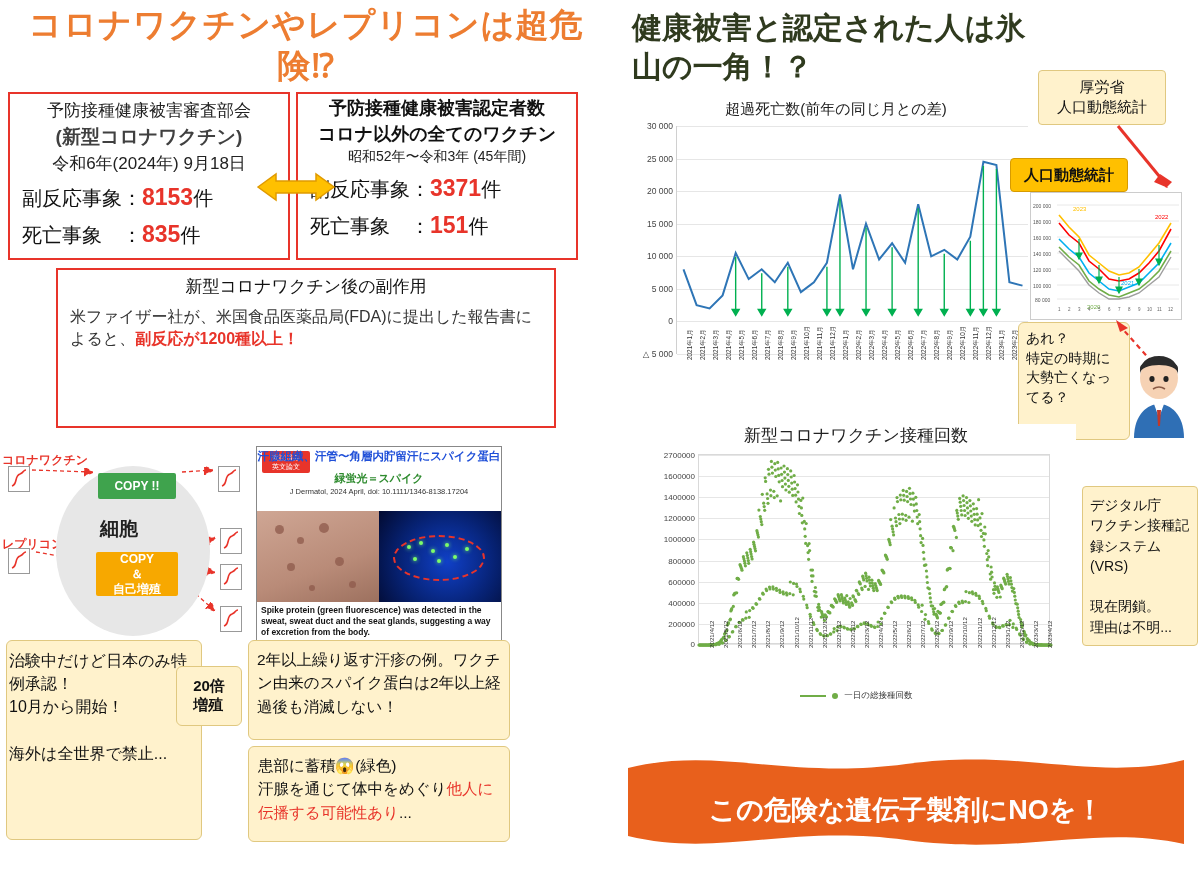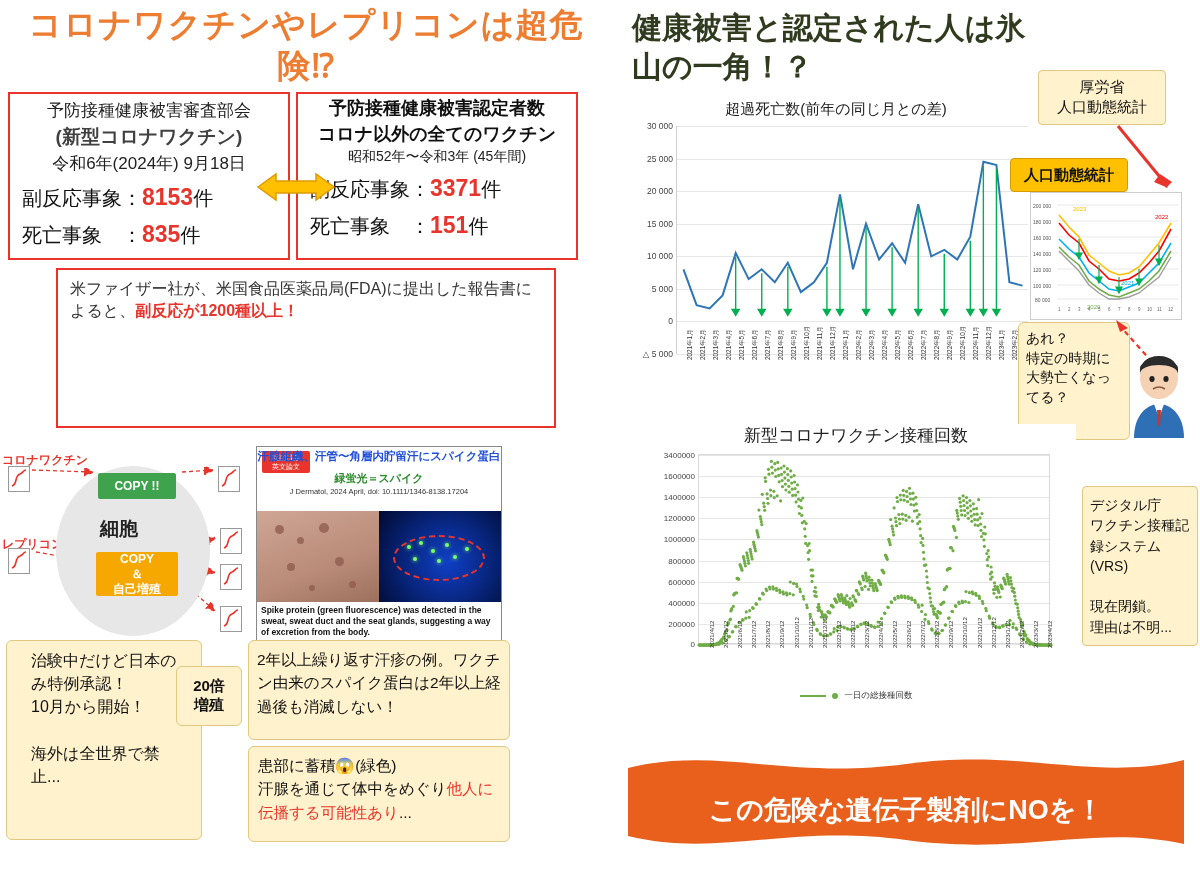--- a/index.html
+++ b/index.html
@@ -86,25 +86,25 @@
   .photo .skinspot { position:absolute; border-radius:50%; background:#8e5a4b; opacity:.75; }
   .photo .fluo { position:absolute; left:122px; top:64px; width:124px; height:92px; background:radial-gradient(circle at 55% 55%, #1040c8 0%, #06206e 60%, #020a30 100%); }
   .photo .fluo-ellipse { position:absolute; left:136px; top:88px; width:92px; height:46px; border:2px dashed #E8342A; border-radius:50%; }
   .photo .dot { position:absolute; width:4px; height:4px; border-radius:50%; background:#7CFC6A; box-shadow:0 0 4px #7CFC6A; }
   .photo .cap { position:absolute; left:0; bottom:0; width:100%; background:#ffffff; color:#111;
       font-size:8.5px; font-weight:bold; line-height:1.3; padding:3px 4px; }
 
   .callout-yellow {
     background:#FFF2CC; border:1px solid #E0C880; border-radius:6px;
   }
-  .callout-a { position:absolute; left:6px; top:640px; width:196px; height:200px; padding:8px 24px;
+  .callout-a { position:absolute; left:6px; top:640px; width:196px; height:200px; padding:8px 2px;
       font-size:16px; color:#111; line-height:1.45; }
   .badge20 { position:absolute; left:176px; top:666px; width:66px; height:60px;
       background:#FFF2CC; border:1px solid #E0C880; border-radius:6px;
-      display:flex; align-items:center; justify-content:center; text-align:center;
+      display:flex; align-items:center; justify-content:center; 
       font-size:15px; font-weight:bold; color:#111; line-height:1.25; }
   .callout-b { position:absolute; left:248px; top:640px; width:262px; height:100px; padding:7px 8px;
       font-size:15.5px; color:#111; line-height:1.5; }
   .callout-c { position:absolute; left:248px; top:746px; width:262px; height:96px; padding:7px 9px;
       font-size:15.5px; color:#111; line-height:1.5; }
   .orange-txt { color:#E8342A; }
 
   
   .right { position:absolute; left:612px; top:0; width:588px; height:869px; }
 
@@ -193,20 +193,21 @@
       </div>
     </div>
 
     <div class="arrow-between">
       <svg width="76" height="30" viewBox="0 0 76 30">
         <polygon points="0,15 18,2 18,9 58,9 58,2 76,15 58,28 58,21 18,21 18,28" fill="#FFC000" stroke="#E09A00" stroke-width="1.5"></polygon>
       </svg>
     </div>
 
     <div class="box-red panelC">
+      <div class="ctitle">新型コロナワクチン後の副作用</div>
       <div class="cpara">
         <span>米ファイザー社が、米国食品医薬品局(FDA)に提出した報告書によると、</span><span class="em-red">副反応が1200種以上！</span>
       </div>
     </div>
 
     <div class="lbl-corona">コロナワクチン</div>
     <div class="lbl-replicon">レプリコン</div>
 
     <div class="celldiag">
       <svg width="248" height="210" viewBox="0 0 248 210">
@@ -498,21 +499,21 @@
         <div class="gridline" style="top:21.1px;"></div>
         <div class="gridline" style="top:42.2px;"></div>
         <div class="gridline" style="top:63.3px;"></div>
         <div class="gridline" style="top:84.4px;"></div>
         <div class="gridline" style="top:105.5px;"></div>
         <div class="gridline" style="top:126.6px;"></div>
         <div class="gridline" style="top:147.7px;"></div>
         <div class="gridline" style="top:168.8px;"></div>
         <div class="gridline" style="top:189px;"></div>
 
-        <div class="ytick2" style="top:0px;">3400000</div>
+        <div class="ytick2" style="top:0px;">2700000</div>
         <div class="ytick2" style="top:21.1px;">1600000</div>
         <div class="ytick2" style="top:42.2px;">1400000</div>
         <div class="ytick2" style="top:63.3px;">1200000</div>
         <div class="ytick2" style="top:84.4px;">1000000</div>
         <div class="ytick2" style="top:105.5px;">800000</div>
         <div class="ytick2" style="top:126.6px;">600000</div>
         <div class="ytick2" style="top:147.7px;">400000</div>
         <div class="ytick2" style="top:168.8px;">200000</div>
         <div class="ytick2" style="top:189px;">0</div>
 

